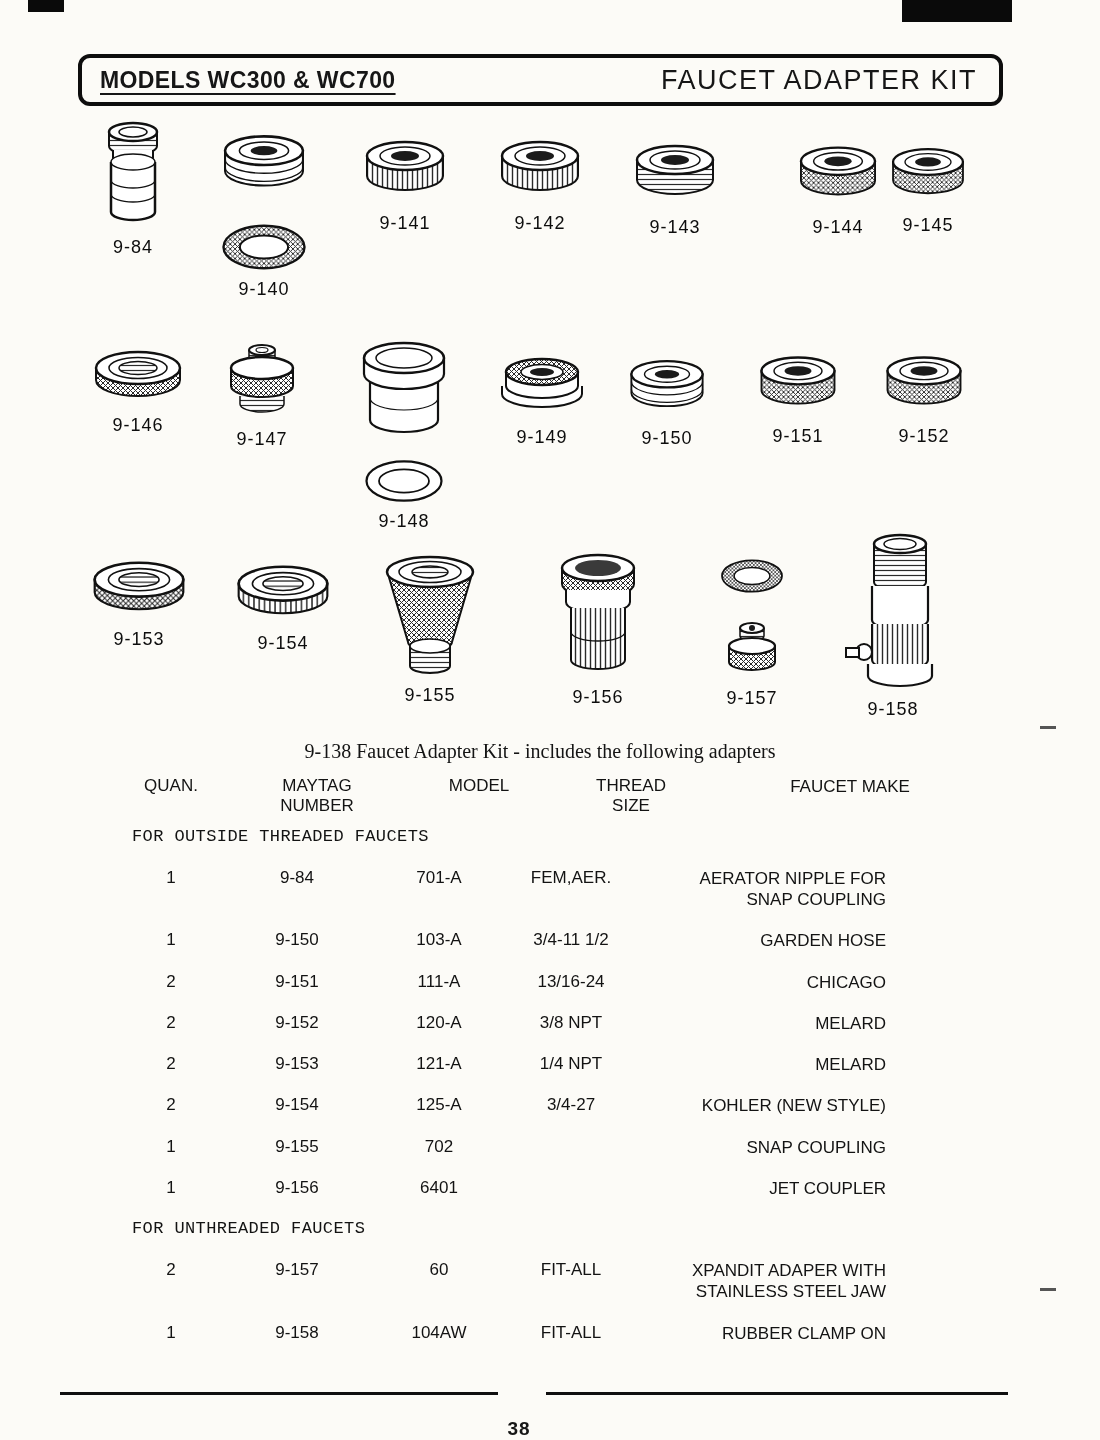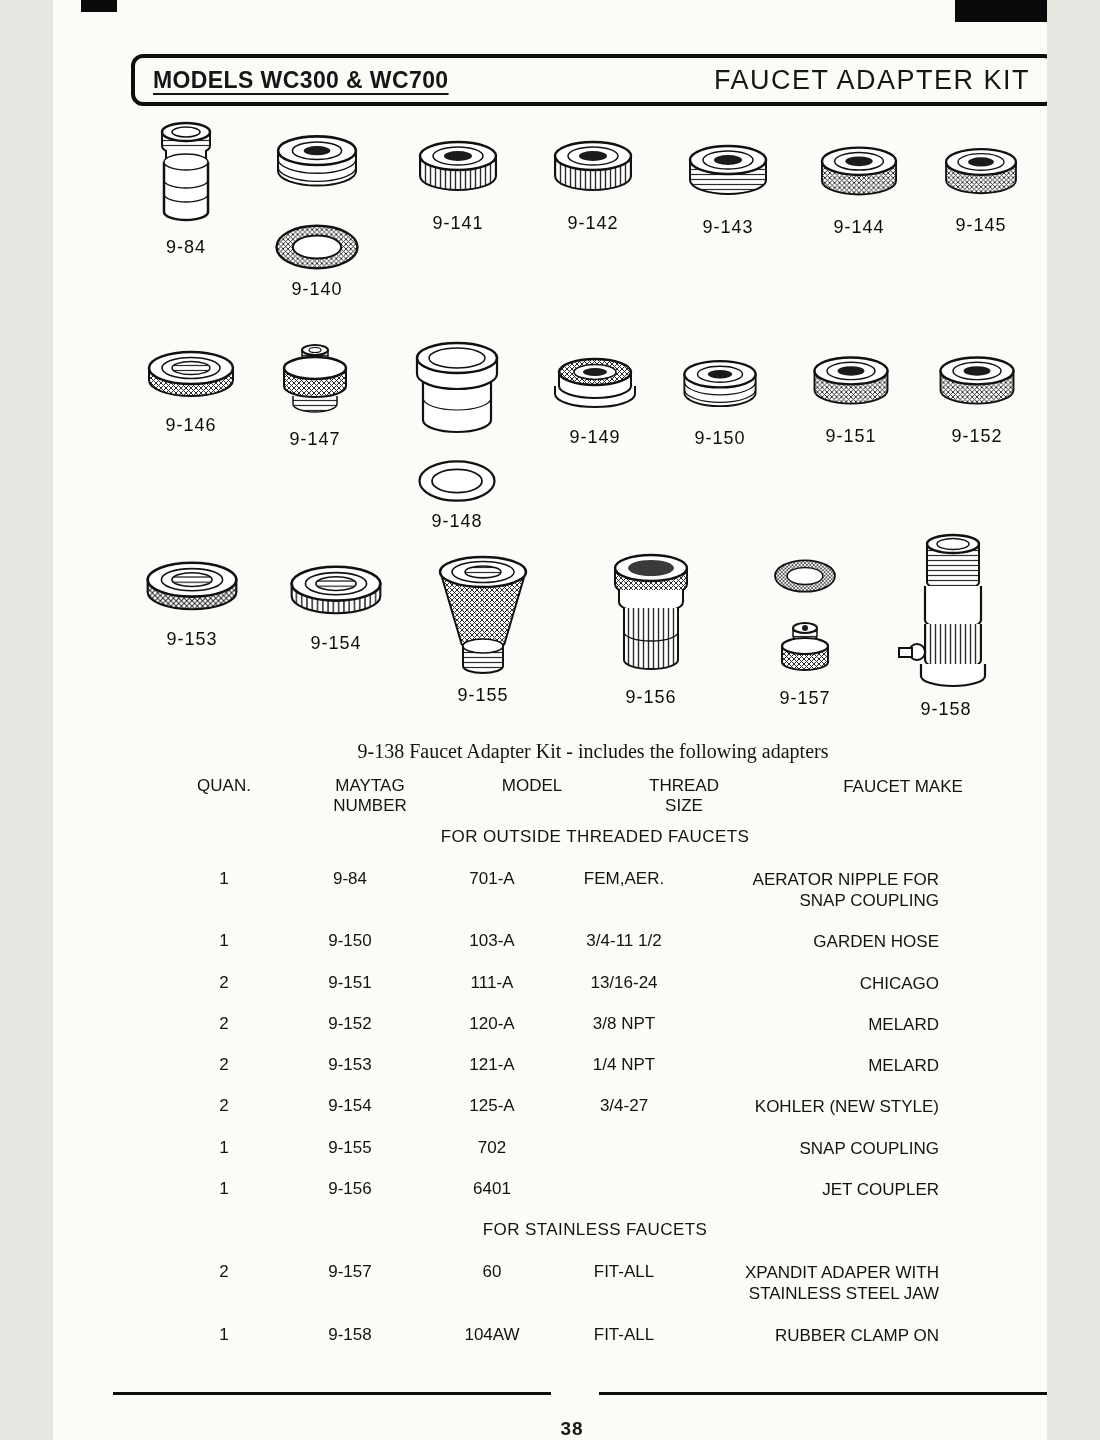--- a/index.html
+++ b/index.html
@@ -1,18 +1,18 @@
 <!DOCTYPE html>
 <html><head>
 <meta charset="utf-8">
 <style>
   * { margin:0; padding:0; box-sizing:border-box; }
   html,body { background:#e8e6e0; }
   .page {
-    position:relative; width:994px; height:1440px; margin:0 auto;
+    position:relative; width:1100px; height:1440px; margin:0 auto;
     background:#fcfbf7; color:#161616; overflow:hidden;
     font-family:"Liberation Sans", sans-serif;
   }
   .corner-mark { position:absolute; background:#0a0a0a; }
   .scan-dash { position:absolute; background:#555; }
 
   
   .header-box {
     position:absolute; left:78px; top:54px; width:925px; height:52px;
     border:4px solid #0d0d0d; border-radius:12px; background:#fcfbf7;
@@ -46,21 +46,21 @@
     column-gap:12px; align-items:start; margin-bottom:20px;
   }
   .t-head { margin-bottom:10px;gap:32px; }
   .t-head .hl { display:block; text-align:center; line-height:1.2; }
   .c-quan { text-align:center; }
   .c-maytag { text-align:center; }
   .c-model { text-align:center; }
   .c-thread { text-align:center; }
   .c-make { text-align:right; padding-left:6px; padding-right:42px; line-height:1.25; }
   .c-make-h { text-align:center; }
-  .section-title { text-align:center; letter-spacing:0.4px; margin:4px 0 22px 0; }
+  .section-title { text-align:left; letter-spacing:0.4px; margin:4px 0 22px 0;font-family:Liberation Mono, monospace; }
 
   
   .foot-line { position:absolute; top:1392px; height:3px; background:#0f0f0f; }
   .page-num {
     position:absolute; left:494px; top:1380px; width:50px; text-align:center;
     font-weight:bold; font-size:19px; letter-spacing:1px;margin-top:38px;
   }
 </style>
 </head>
 <body>
@@ -180,21 +180,21 @@
     <div class="lbl">9-142</div>
   </div>
 
   <div class="fig" style="left:625px;top:132px">
     <svg width="100" height="80" viewBox="0 0 100 80">
         <use href="#sym-adapt-h"></use>
       </svg>
     <div class="lbl">9-143</div>
   </div>
 
-  <div class="fig" style="left:757px;top:134px">
+  <div class="fig" style="left:789px;top:134px">
     <svg width="98" height="78" viewBox="0 0 100 80">
         <use href="#sym-adapt-k"></use>
       </svg>
     <div class="lbl">9-144</div>
   </div>
 
   <div class="fig" style="left:882px;top:136px">
     <svg width="92" height="74" viewBox="0 0 100 80">
         <use href="#sym-adapt-k"></use>
       </svg>
@@ -404,21 +404,21 @@
       <span class="c-make">SNAP COUPLING</span>
     </div>
     <div class="t-row">
       <span class="c-quan">1</span>
       <span class="c-maytag">9-156</span>
       <span class="c-model">6401</span>
       <span class="c-thread"></span>
       <span class="c-make">JET COUPLER</span>
     </div>
 
-    <div class="section-title">FOR STAINLESS FAUCETS</div>
+    <div class="section-title">FOR UNTHREADED FAUCETS</div>
 
     <div class="t-row">
       <span class="c-quan">2</span>
       <span class="c-maytag">9-157</span>
       <span class="c-model">60</span>
       <span class="c-thread">FIT-ALL</span>
       <span class="c-make">XPANDIT ADAPER WITH STAINLESS STEEL JAW</span>
     </div>
     <div class="t-row">
       <span class="c-quan">1</span>

